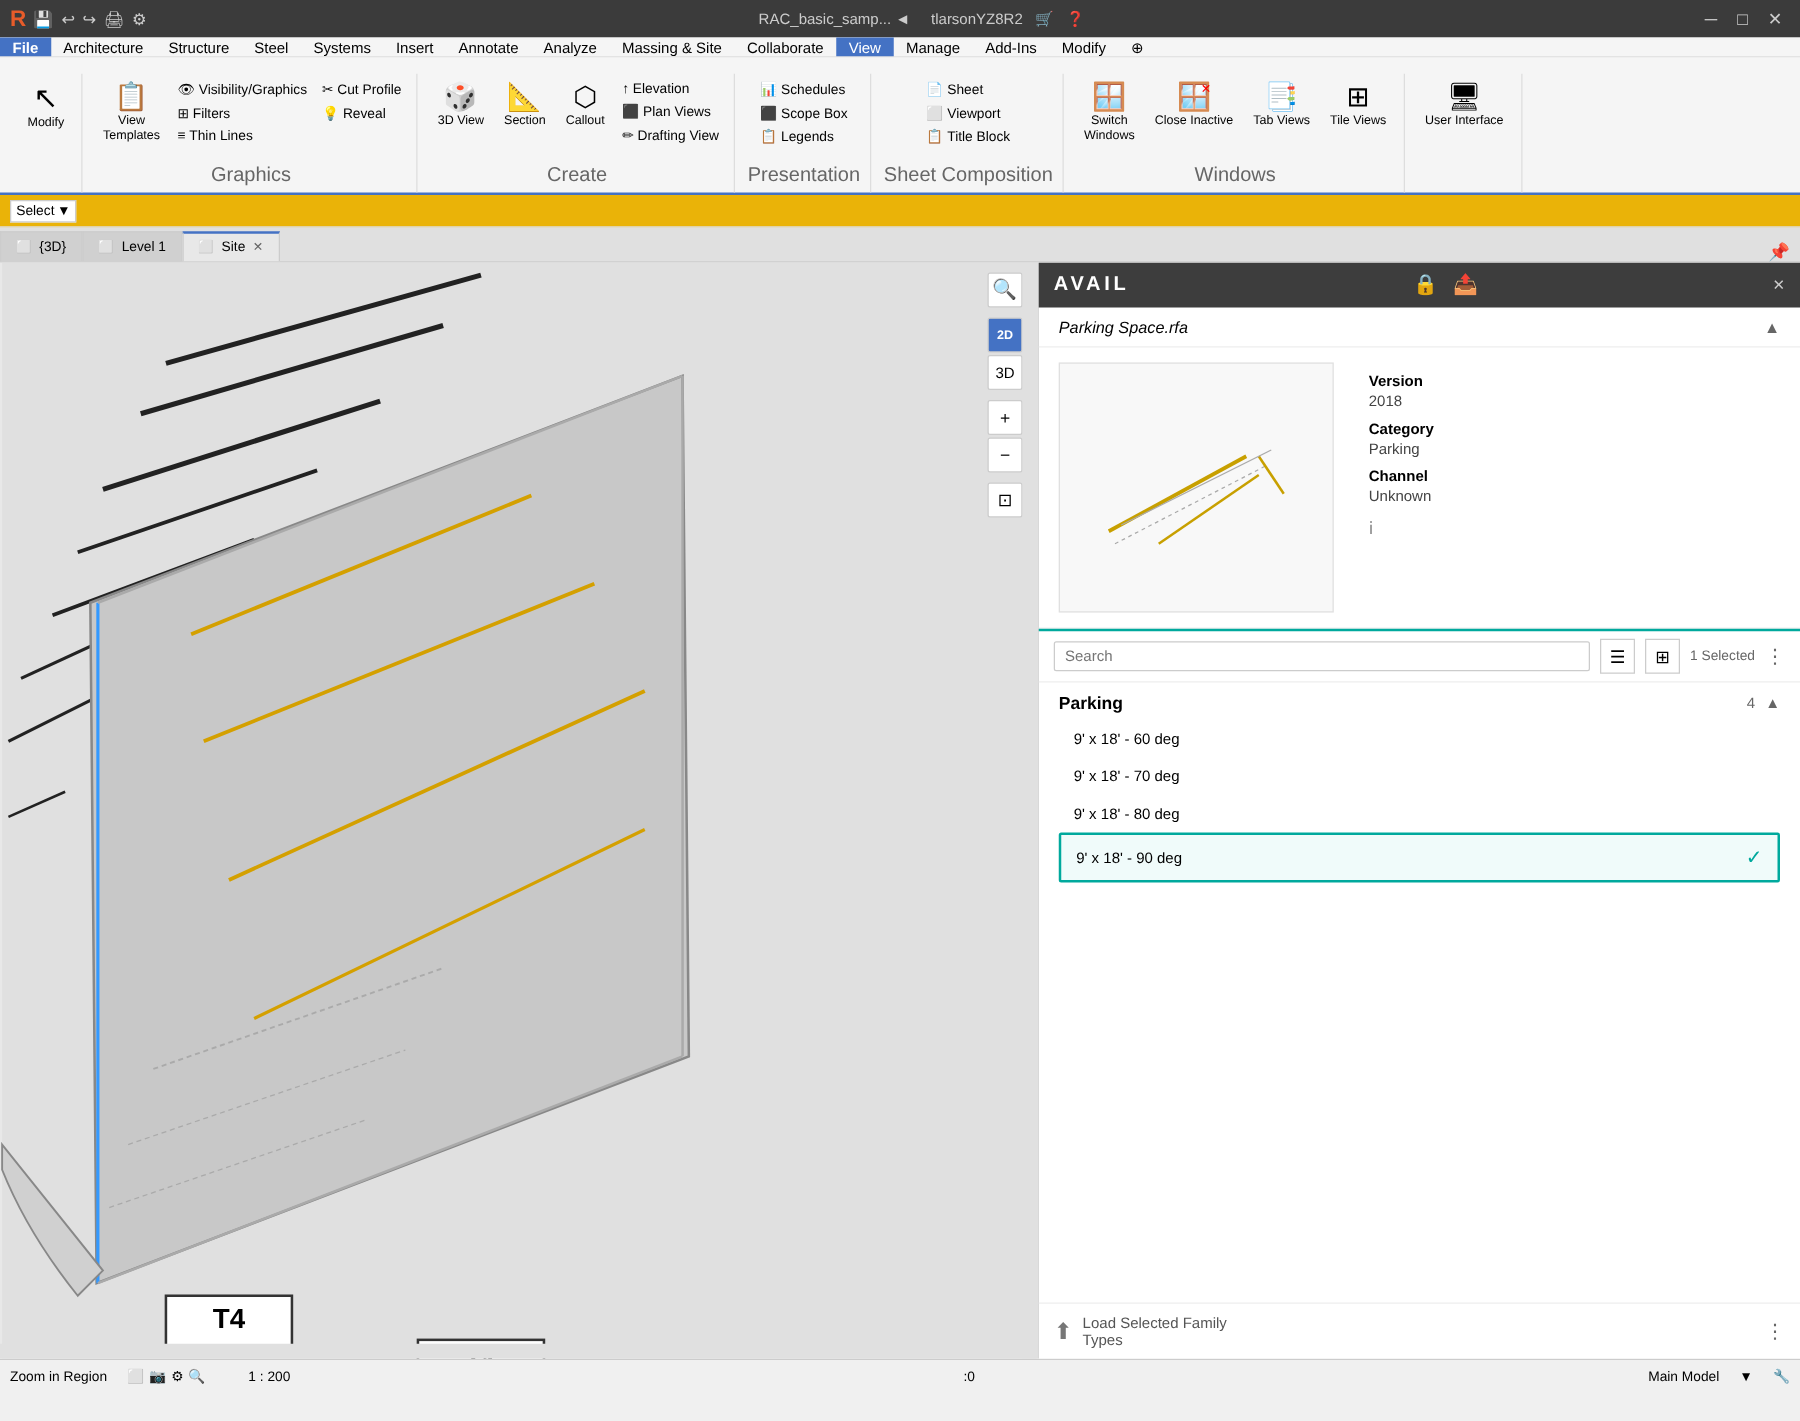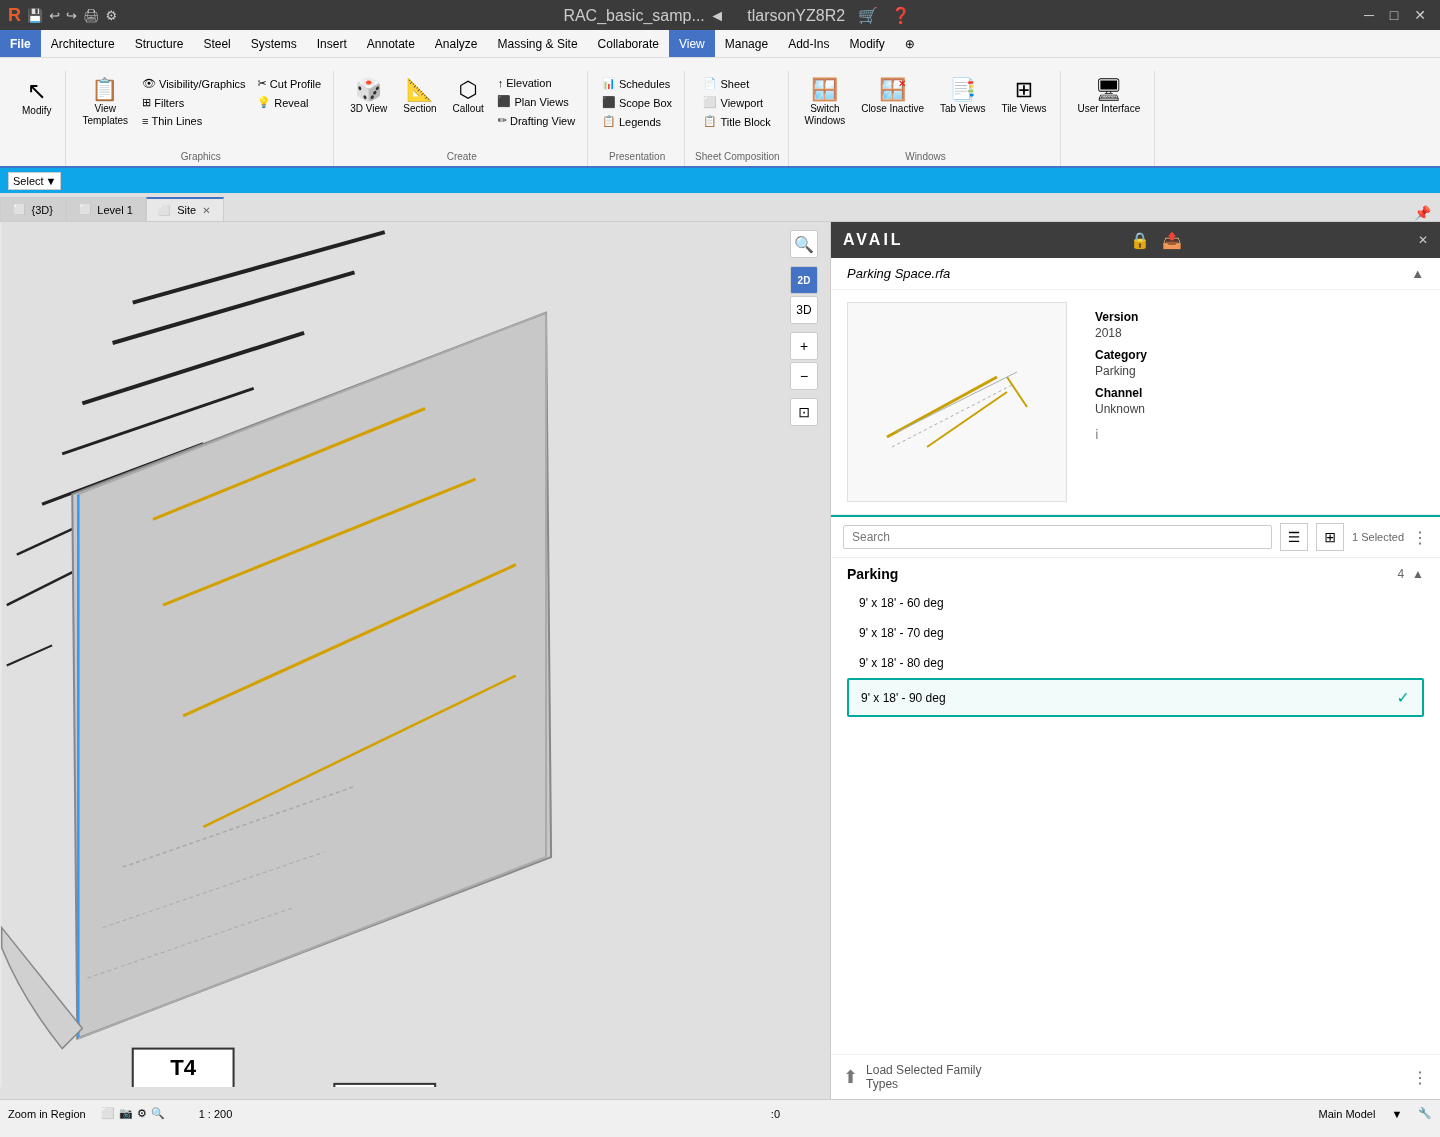--- a/index.html
+++ b/index.html
@@ -9,28 +9,28 @@
     .title-bar {
       background: #3b3b3b;
       height: 30px;
       display: flex;
       align-items: center;
       justify-content: space-between;
       padding: 0 8px;
       color: white;
     }
     .title-bar-left { display: flex; align-items: center; gap: 6px; }
-    .title-bar-center { font-size: 16px; color: #ccc; }
+    .title-bar-center { font-size: 12px; color: #ccc; }
     .title-bar-right { display: flex; align-items: center; gap: 4px; }
     .title-btn { color: #ccc; font-size: 14px; cursor: pointer; padding: 2px 6px; }
 
     
     .menu-bar {
       background: #f5f5f5;
-      height: 28px;
+      height: 16px;
       display: flex;
       align-items: flex-end;
       border-bottom: 1px solid #ddd;
     }
     .menu-item {
       padding: 4px 10px;
       font-size: 12px;
       cursor: pointer;
       height: 100%;
       display: flex;
@@ -57,21 +57,21 @@
       min-height: 95px;
       justify-content: flex-start;
     }
     .ribbon-group-items {
       display: flex;
       align-items: flex-start;
       gap: 4px;
       flex: 1;
     }
     .ribbon-group-label {
-      font-size: 10px;
+      font-size: 16px;
       color: #666;
       margin-top: auto;
       padding-top: 4px;
       text-align: center;
     }
     .ribbon-btn {
       display: flex;
       flex-direction: column;
       align-items: center;
       justify-content: center;
@@ -89,21 +89,21 @@
       align-items: center;
       gap: 3px;
       cursor: pointer;
       padding: 2px 4px;
       border-radius: 2px;
       font-size: 11px;
     }
 
     
     .select-bar {
-      background: #0ea5e9;
+      background: #eab308;
       height: 26px;
       display: flex;
       align-items: center;
       padding: 0 8px;
       border-bottom: 1px solid #ddd;
       font-size: 11px;
       gap: 8px;
     }
     .select-dropdown {
       display: flex;

